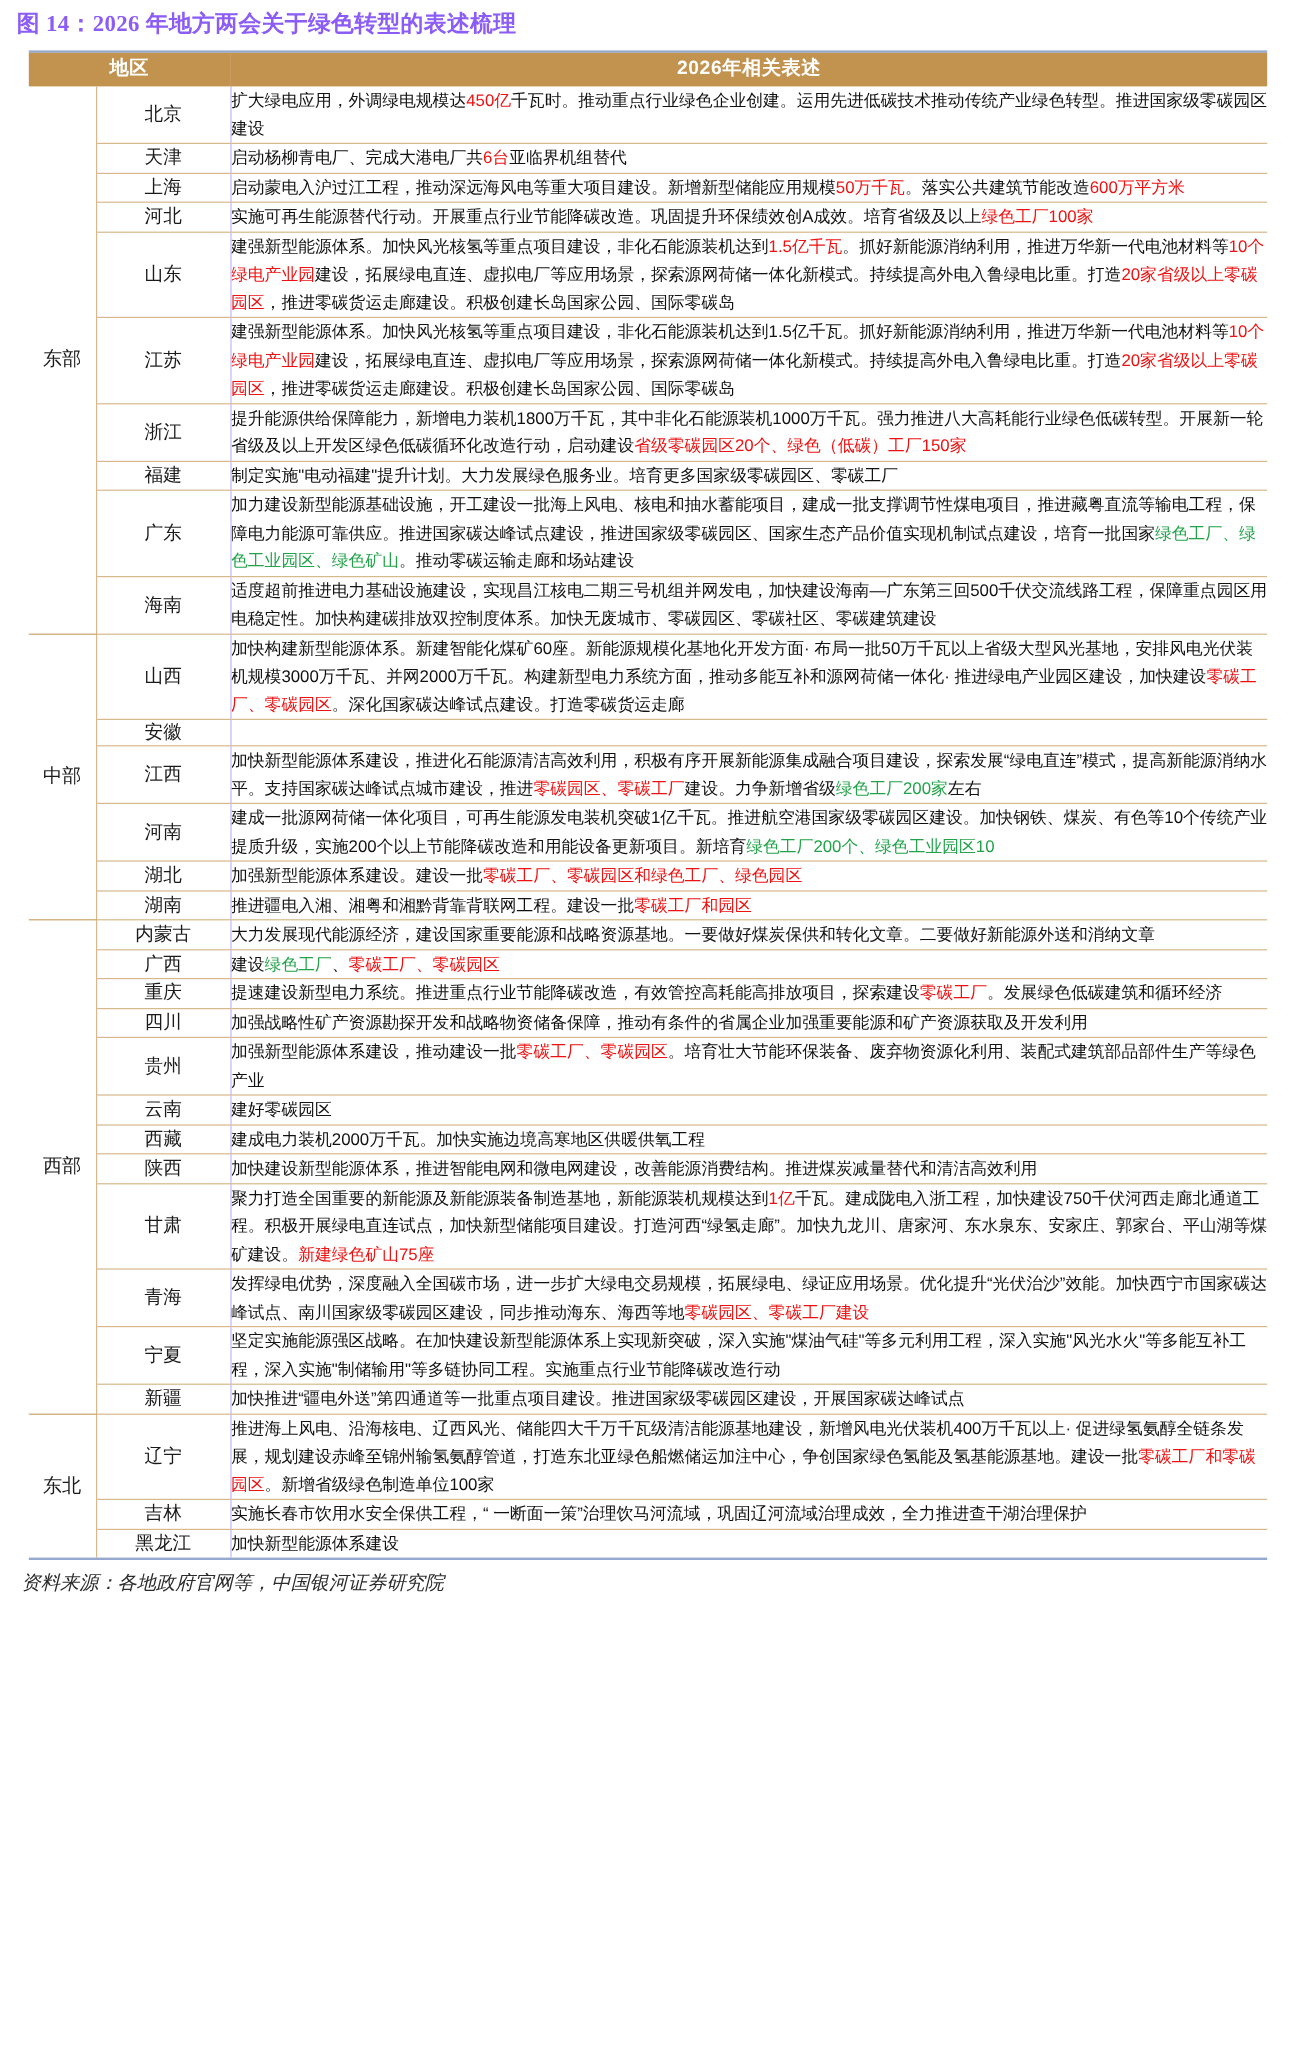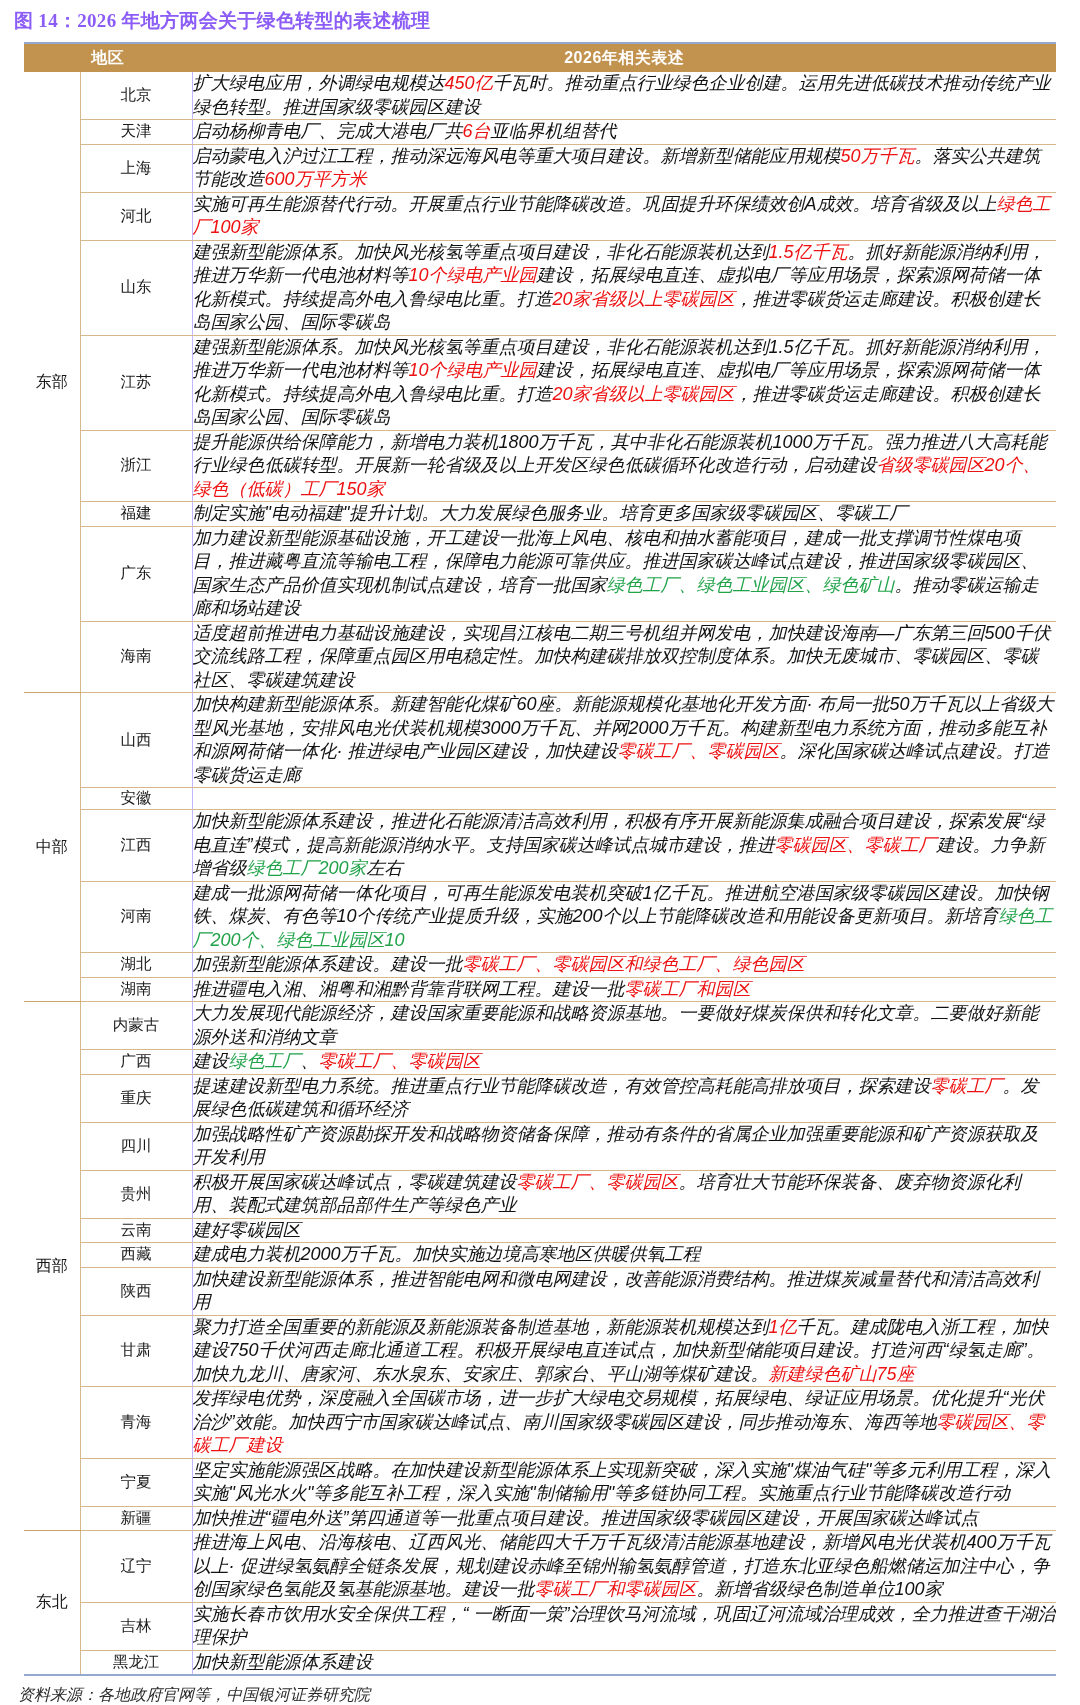--- a/index.html
+++ b/index.html
@@ -76,28 +76,27 @@
   td.prov {
     text-align: center;
     font-size: 15.5px;
     color: #1a1a1a;
     border-right: 1px solid #c4b5fd;
     border-bottom: 1px solid #d6b88c;
     white-space: nowrap;
   }
   td.body {
     text-align: left;
-    font-size: 18px;
+    font-size: 14px;
     line-height: 23.5px;
     color: #111111;
     border-bottom: 1px solid #d6b88c;
     padding: 1px 4px 1px 6px;
     word-break: break-all;
     overflow: hidden;
-    font-style: italic;
   }
   tr.last-row td { border-bottom: none; }
 
   .r { color: #ee1111; }
   .g { color: #22a34a; }
 
   .src {
     font-family: "Liberation Serif", "DejaVu Serif", serif;
     font-style: italic;
     font-size: 16px;
@@ -205,21 +204,21 @@
           <tr>
             <td class="prov">重庆</td>
             <td class="body"><span>提速建设新型电力系统。推进重点行业节能降碳改造，有效管控高耗能高排放项目，探索建设</span><span class="r">零碳工厂</span><span>。发展绿色低碳建筑和循环经济</span></td>
           </tr>
           <tr>
             <td class="prov">四川</td>
             <td class="body"><span>加强战略性矿产资源勘探开发和战略物资储备保障，推动有条件的省属企业加强重要能源和矿产资源获取及开发利用</span></td>
           </tr>
           <tr>
             <td class="prov">贵州</td>
-            <td class="body"><span>积极开展国家碳达峰试点，零碳建筑建设</span><span class="r">零碳工厂、零碳园区</span><span>。培育壮大节能环保装备、废弃物资源化利用、装配式建筑部品部件生产等绿色产业</span></td>
+            <td class="body"><span>加强新型能源体系建设，推动建设一批</span><span class="r">零碳工厂、零碳园区</span><span>。培育壮大节能环保装备、废弃物资源化利用、装配式建筑部品部件生产等绿色产业</span></td>
           </tr>
           <tr>
             <td class="prov">云南</td>
             <td class="body"><span>建好零碳园区</span></td>
           </tr>
           <tr>
             <td class="prov">西藏</td>
             <td class="body"><span>建成电力装机2000万千瓦。加快实施边境高寒地区供暖供氧工程</span></td>
           </tr>
           <tr>

